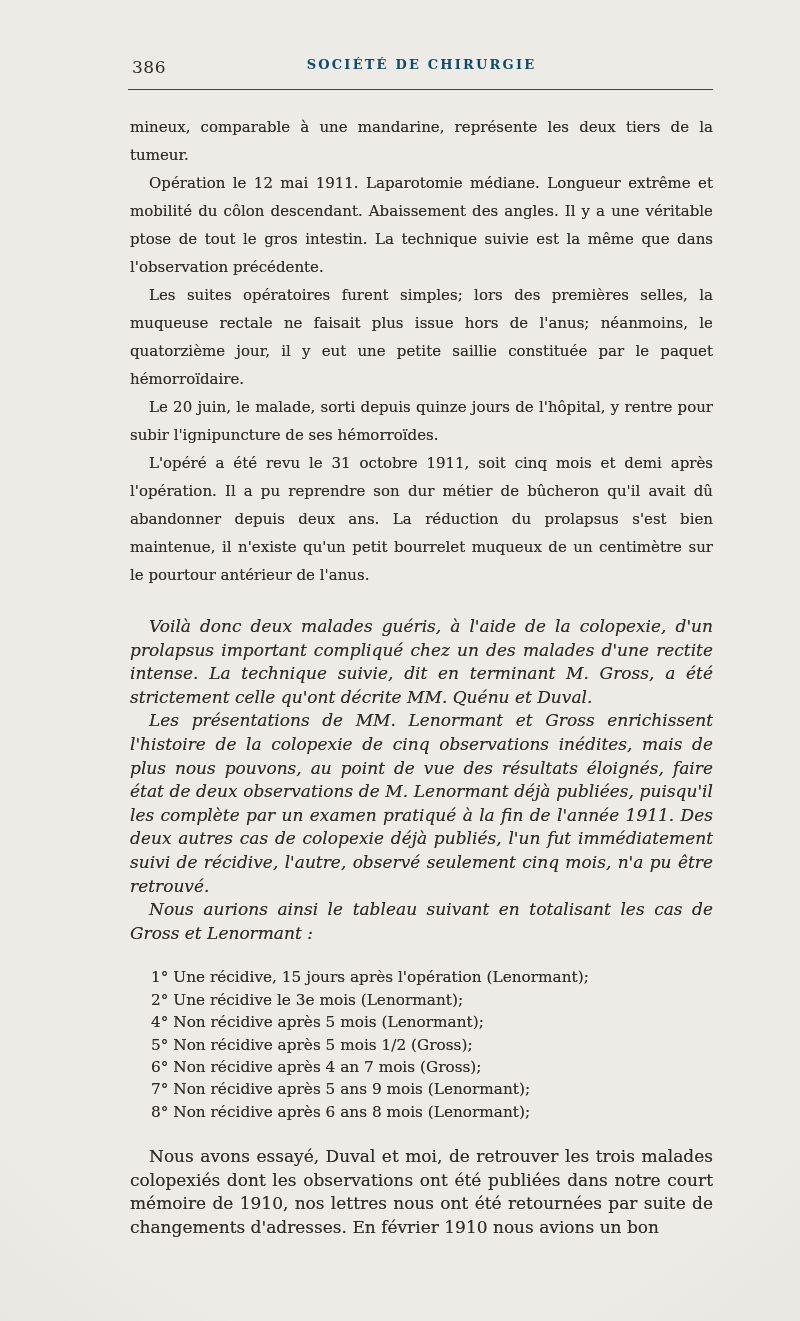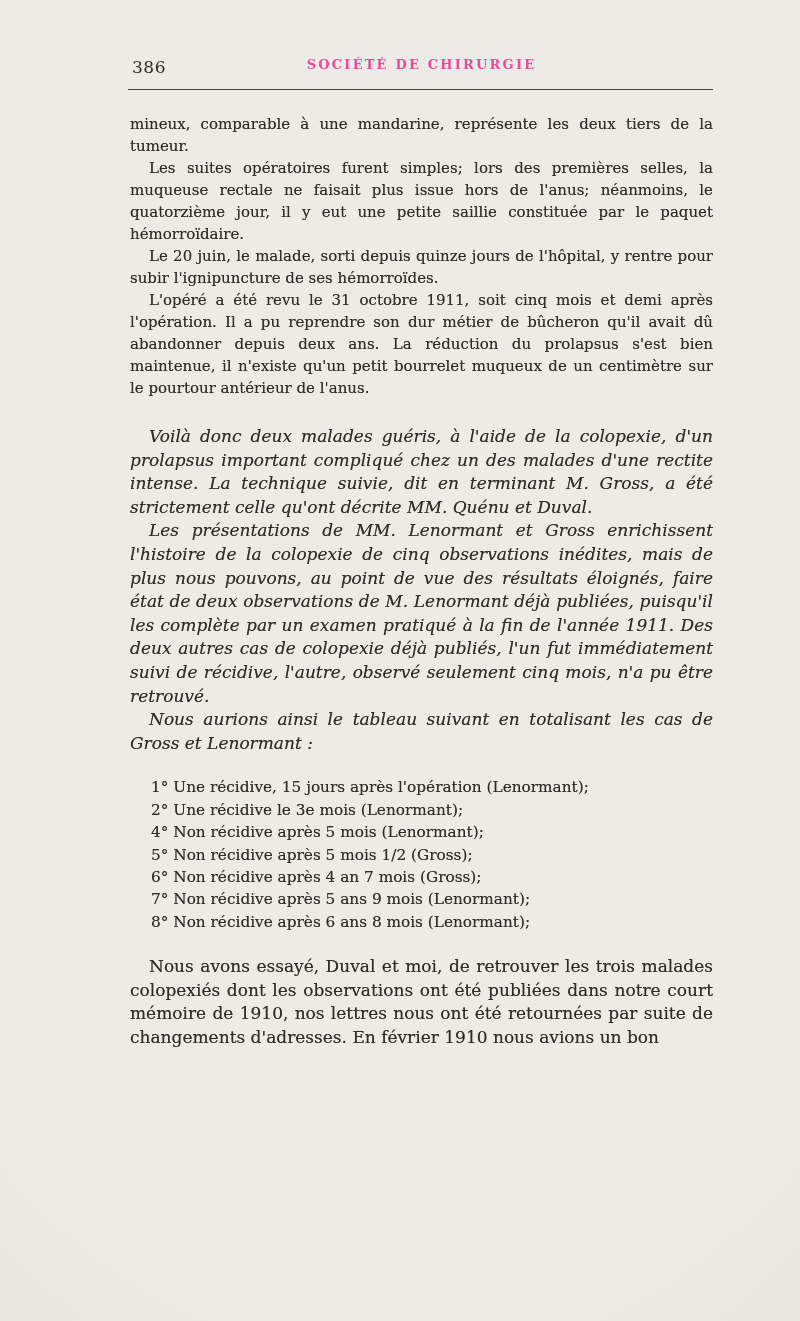--- a/index.html
+++ b/index.html
@@ -32,21 +32,21 @@
     font-size: 17px;
     letter-spacing: 0.5px;
   }
   .running-title {
     display: block;
     text-align: center;
     font-size: 13px;
     font-weight: 700;
     letter-spacing: 2.2px;
     padding-top: 3px;
-    color: #ec4899;
+    color: #0c4a6e;
   }
   .header-rule {
     border: none;
     border-top: 1.6px solid #46413c;
     margin: 9px 0 0 -2px;
   }
   .text-body {
     margin-top: 23px;
     text-align: justify;
   }
@@ -54,21 +54,21 @@
     margin: 0;
     text-indent: 19px;
     text-align: justify;
     text-shadow: 0 0 0.45px rgba(45, 38, 32, 0.55);
   }
   p.first {
     text-indent: 0;
   }
   .sm {
     font-size: 15px;
-    line-height: 22px;
+    line-height: 28px;
   }
   .lg {
     font-size: 17px;
     line-height: 23.6px;
   }
   .discussion-section {
     margin-top: 26px;
     font-style: italic;
   }
   .case-list {
@@ -95,20 +95,21 @@
     <span class="page-number">386</span>
     <span class="running-title">SOCIÉTÉ DE CHIRURGIE</span>
   </div>
 
   <hr class="header-rule">
 
   <div class="text-body">
 
     <section class="observation-section">
       <p class="sm first">mineux, comparable à une mandarine, représente les deux tiers de la tumeur.</p>
+      <p class="sm">Opération le 12 mai 1911. Laparotomie médiane. Longueur extrême et mobilité du côlon descendant. Abaissement des angles. Il y a une véritable ptose de tout le gros intestin. La technique suivie est la même que dans l'observation précédente.</p>
       <p class="sm">Les suites opératoires furent simples; lors des premières selles, la muqueuse rectale ne faisait plus issue hors de l'anus; néanmoins, le quatorzième jour, il y eut une petite saillie constituée par le paquet hémorroïdaire.</p>
       <p class="sm">Le 20 juin, le malade, sorti depuis quinze jours de l'hôpital, y rentre pour subir l'ignipuncture de ses hémorroïdes.</p>
       <p class="sm">L'opéré a été revu le 31 octobre 1911, soit cinq mois et demi après l'opération. Il a pu reprendre son dur métier de bûcheron qu'il avait dû abandonner depuis deux ans. La réduction du prolapsus s'est bien maintenue, il n'existe qu'un petit bourrelet muqueux de un centimètre sur le pourtour antérieur de l'anus.</p>
     </section>
 
     <section class="discussion-section">
       <p class="lg">Voilà donc deux malades guéris, à l'aide de la colopexie, d'un prolapsus important compliqué chez un des malades d'une rectite intense. La technique suivie, dit en terminant M. Gross, a été strictement celle qu'ont décrite MM. Quénu et Duval.</p>
       <p class="lg">Les présentations de MM. Lenormant et Gross enrichissent l'histoire de la colopexie de cinq observations inédites, mais de plus nous pouvons, au point de vue des résultats éloignés, faire état de deux observations de M. Lenormant déjà publiées, puisqu'il les complète par un examen pratiqué à la fin de l'année 1911. Des deux autres cas de colopexie déjà publiés, l'un fut immédiatement suivi de récidive, l'autre, observé seulement cinq mois, n'a pu être retrouvé.</p>
       <p class="lg">Nous aurions ainsi le tableau suivant en totalisant les cas de Gross et Lenormant :</p>
     </section>

